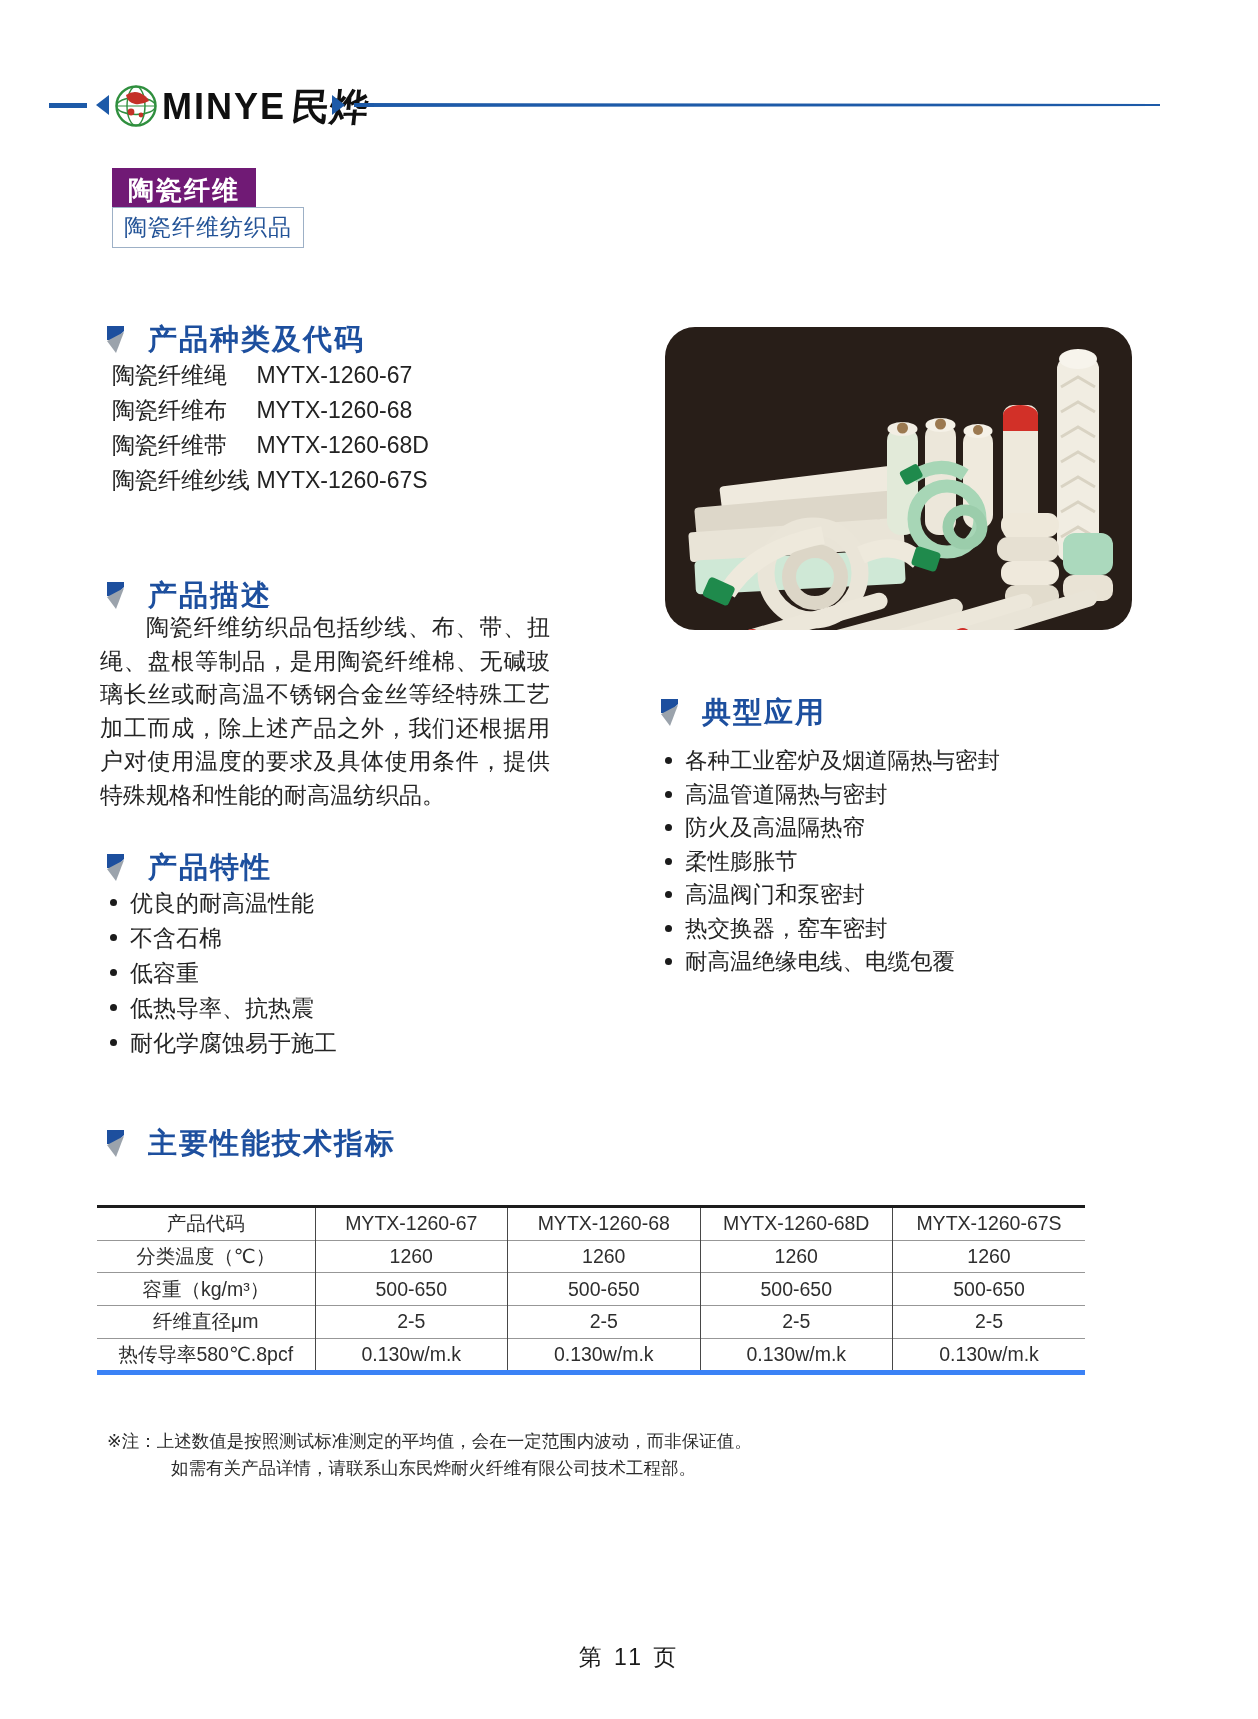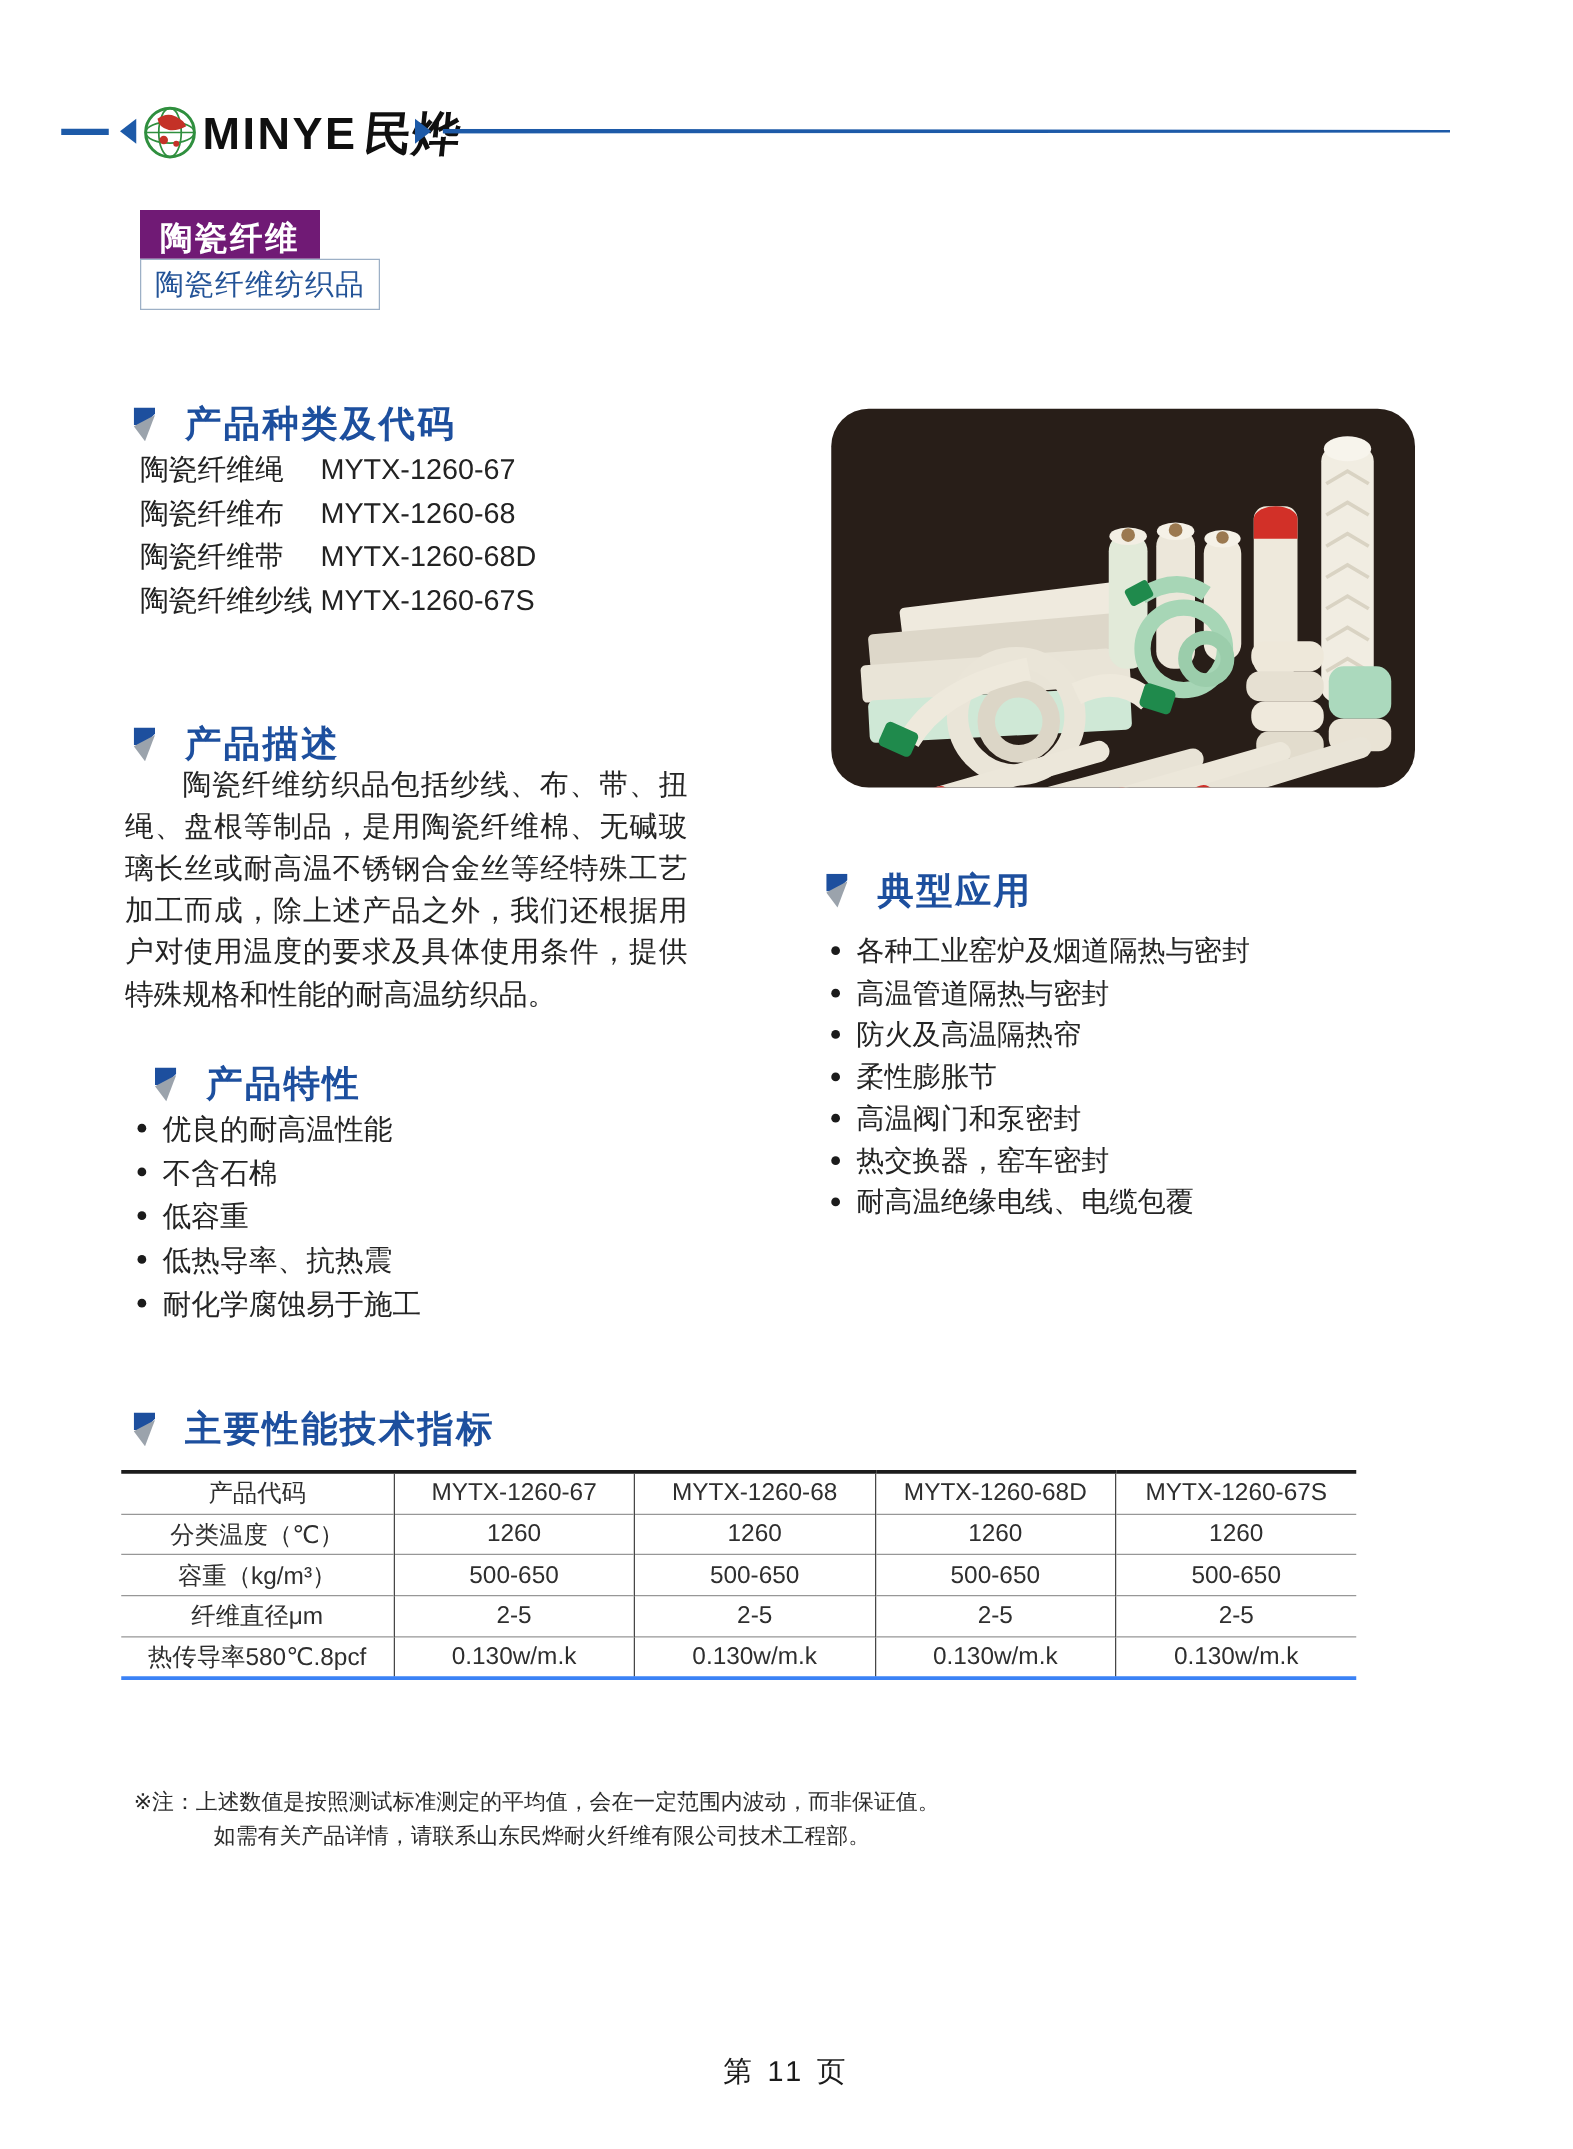--- a/index.html
+++ b/index.html
@@ -23,21 +23,21 @@
   
   .badge-primary{position:absolute;left:112px;top:168px;background:#701a75;color:#fff;
     font-size:26px;font-weight:bold;padding:5px 16px;letter-spacing:2px;}
   .badge-secondary{position:absolute;left:112px;top:207px;background:#fff;color:#235397;
     border:1px solid #9db0c6;font-size:23px;padding:4px 11px;letter-spacing:1px;}
   
   .sec{position:absolute;display:flex;align-items:center;gap:24px;}
   .sec .sec-label{font-size:29px;font-weight:bold;color:#1d4f9e;letter-spacing:2px;}
   .sec-codes{left:107px;top:320px;}
   .sec-desc{left:107px;top:576px;}
-  .sec-feat{left:124px;top:848px;text-align:right;}
+  .sec-feat{left:107px;top:848px;text-align:right;}
   .sec-apps{left:661px;top:693px;}
   .sec-specs{left:107px;top:1124px;}
   
   .codes-list{position:absolute;left:112px;top:358px;font-size:23px;color:#222;}
   .codes-list .row{height:35px;line-height:35px;}
   .codes-list .pname{display:inline-block;min-width:138px;}
   .codes-list .pcode{display:inline-block;color:#222;}
   
   .desc-text{position:absolute;left:100px;top:611px;width:450px;font-size:23px;line-height:33.5px;
     text-align:justify;text-indent:2em;color:#242424;}
@@ -47,22 +47,22 @@
   ul.bullets li::before{content:"";position:absolute;left:3px;top:13px;width:7px;height:7px;background:#1b1b1b;border-radius:50%;}
   .apps-list{left:662px;top:744px;font-size:22.5px;}
   .apps-list li{line-height:33.5px;}
   .feat-list{left:107px;top:886px;font-size:23px;}
   .feat-list li{line-height:35px;}
   .feat-list li::before{top:14px;}
   
   .photo-box{position:absolute;left:665px;top:327px;width:467px;height:303px;background:#281e18;
     border-radius:30px;overflow:hidden;}
   
-  .specs-table{position:absolute;left:97px;top:1176px;width:988px;border-collapse:collapse;table-layout:fixed;
-    border-bottom:3px solid #3b82f6;}
+  .specs-table{position:absolute;left:97px;top:1205px;width:988px;border-collapse:collapse;table-layout:fixed;
+    border-bottom:5px solid #3b82f6;}
   .specs-table col.c0{width:218px;}
   .specs-table td{height:31.7px;padding:0 4px;text-align:center;vertical-align:middle;
     font-size:19.5px;color:#2e2e2e;border-top:1.5px solid #979797;}
   .specs-table tr:first-child td{border-top:3px solid #1c1c1c;}
   .specs-table td + td{border-left:1px solid #474747;}
   
   .notes{position:absolute;left:107px;top:1428px;font-size:17.5px;line-height:27px;color:#2b2b2b;}
   .notes .note2{margin-left:64px;}
   
   .footer{position:absolute;left:0;top:1642px;width:1258px;text-align:center;font-size:23px;

